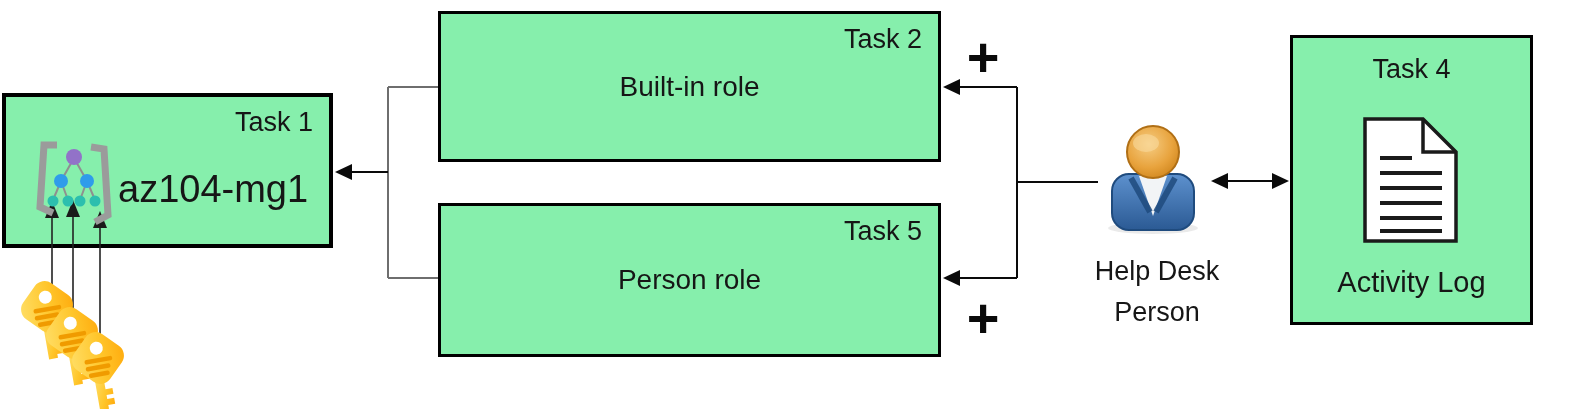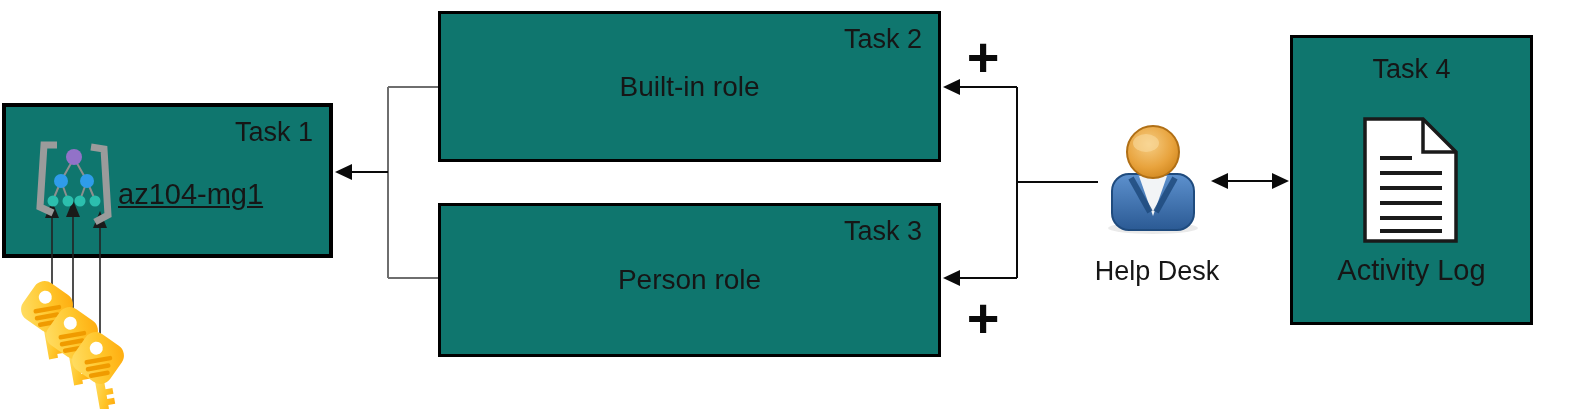--- a/index.html
+++ b/index.html
@@ -1,36 +1,36 @@
 <!DOCTYPE html>
 <html><head>
 <meta charset="utf-8">
 <style>
   html,body{margin:0;padding:0;background:#ffffff;}
   .canvas{
     position:relative;width:1571px;height:409px;background:#ffffff;
     font-family:"Liberation Sans",sans-serif;color:#161616;overflow:hidden;
   }
   .box{
-    position:absolute;background:#0f766e;border:3px solid #000;
+    position:absolute;background:#86efac;border:3px solid #000;
     box-sizing:border-box;
   }
   .box.thick{border-width:4px;}
   .badge{position:absolute;top:10px;right:16px;font-size:27px;white-space:nowrap;}
   .badge.centered{left:0;right:0;top:16px;text-align:center;}
   .stack{
     display:flex;flex-direction:column;justify-content:center;align-items:center;
     width:100%;height:100%;font-size:28px;line-height:42px;text-align:right;
   }
-  #task1{left:2px;top:103px;width:331px;height:155px;}
+  #task1{left:2px;top:93px;width:331px;height:155px;}
   #task2{left:438px;top:11px;width:503px;height:151px;}
   #task3{left:438px;top:203px;width:503px;height:154px;}
   #task4{left:1290px;top:35px;width:243px;height:290px;}
-  .task1-title{position:absolute;left:112px;top:71px;font-size:29px;white-space:nowrap;text-decoration:underline;}
-  .task4-caption{position:absolute;left:0;right:0;top:216px;text-align:center;font-size:29px;}
+  .task1-title{position:absolute;left:112px;top:71px;font-size:38px;white-space:nowrap;}
+  .task4-caption{position:absolute;left:0;right:0;top:228px;text-align:center;font-size:29px;}
   .person-label{
     position:absolute;left:1052px;top:251px;width:210px;text-align:center;
     font-size:27px;line-height:41px;
   }
   .plus{
     position:absolute;font-size:56px;font-weight:bold;color:#0a0a0a;
     transform:translate(-50%,-50%);line-height:1;
   }
   #plus-top{left:983px;top:57px;}
   #plus-bottom{left:983px;top:318px;}
@@ -47,36 +47,37 @@
   </div>
 
   <div class="box" id="task2">
     <div class="badge">Task 2</div>
     <div class="stack">
       <div>Built-in role</div>
     </div>
   </div>
 
   <div class="box" id="task3">
-    <div class="badge">Task 3</div>
+    <div class="badge">Task 5</div>
     <div class="stack">
       <div>Person role</div>
     </div>
   </div>
 
   <div class="box" id="task4">
     <div class="badge centered">Task 4</div>
     <div class="task4-caption">Activity Log</div>
   </div>
 
   <div class="plus" id="plus-top">+</div>
   <div class="plus" id="plus-bottom">+</div>
 
   <div class="person-label">
     <div>Help Desk</div>
+    <div>Person</div>
   </div>
 
   <svg class="overlay" width="1571" height="409" viewBox="0 0 1571 409">
     <defs>
       <linearGradient id="goldGrad" x1="0" y1="0" x2="1" y2="1">
         <stop offset="0" stop-color="#ffe06b"></stop>
         <stop offset="0.55" stop-color="#ffc62b"></stop>
         <stop offset="1" stop-color="#ffa80a"></stop>
       </linearGradient>
       <radialGradient id="headGrad" cx="0.42" cy="0.35" r="0.75">

